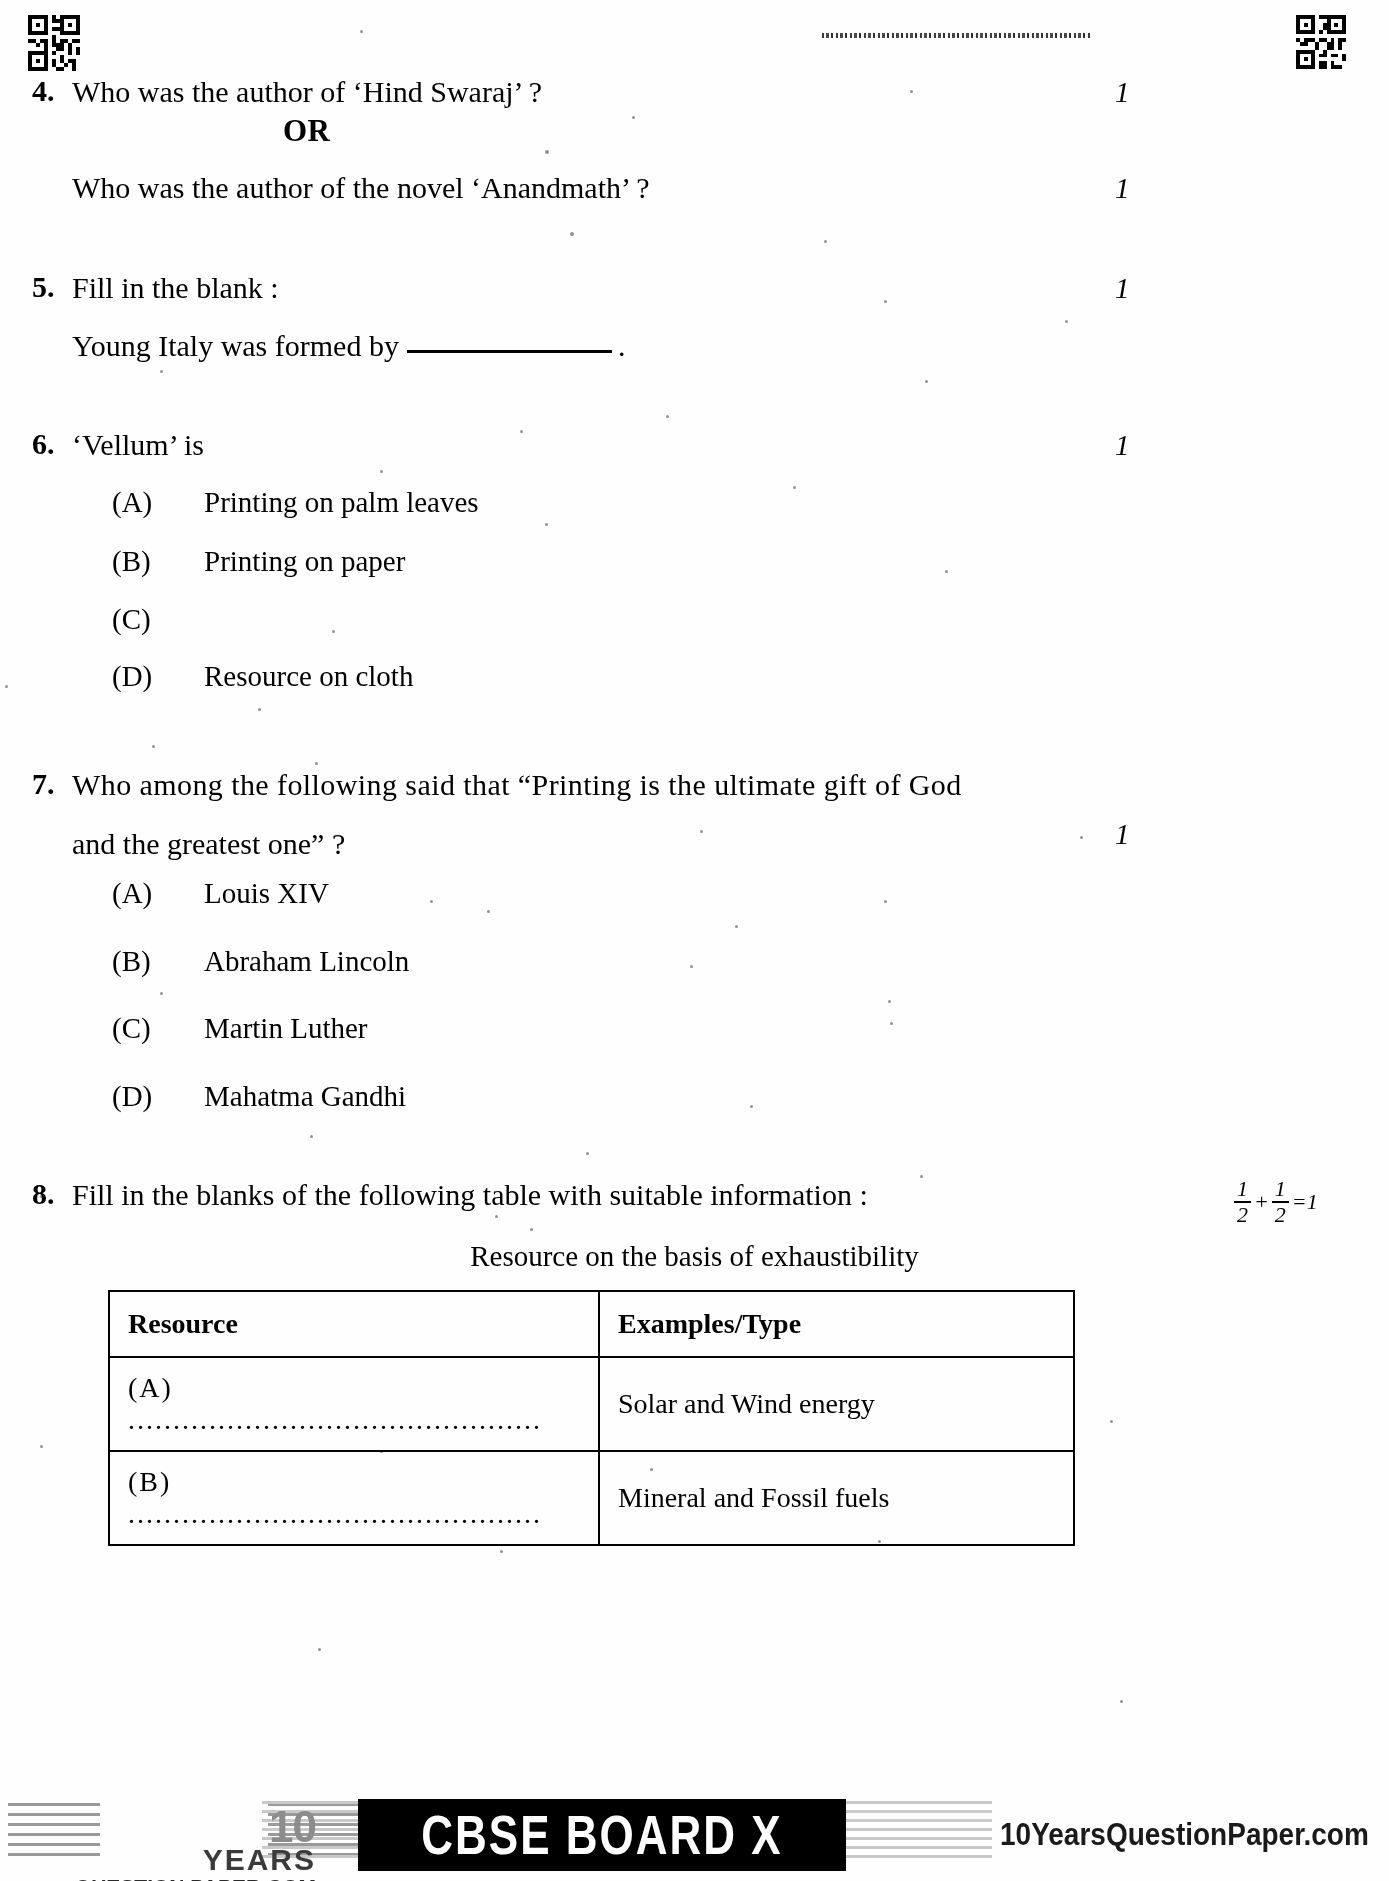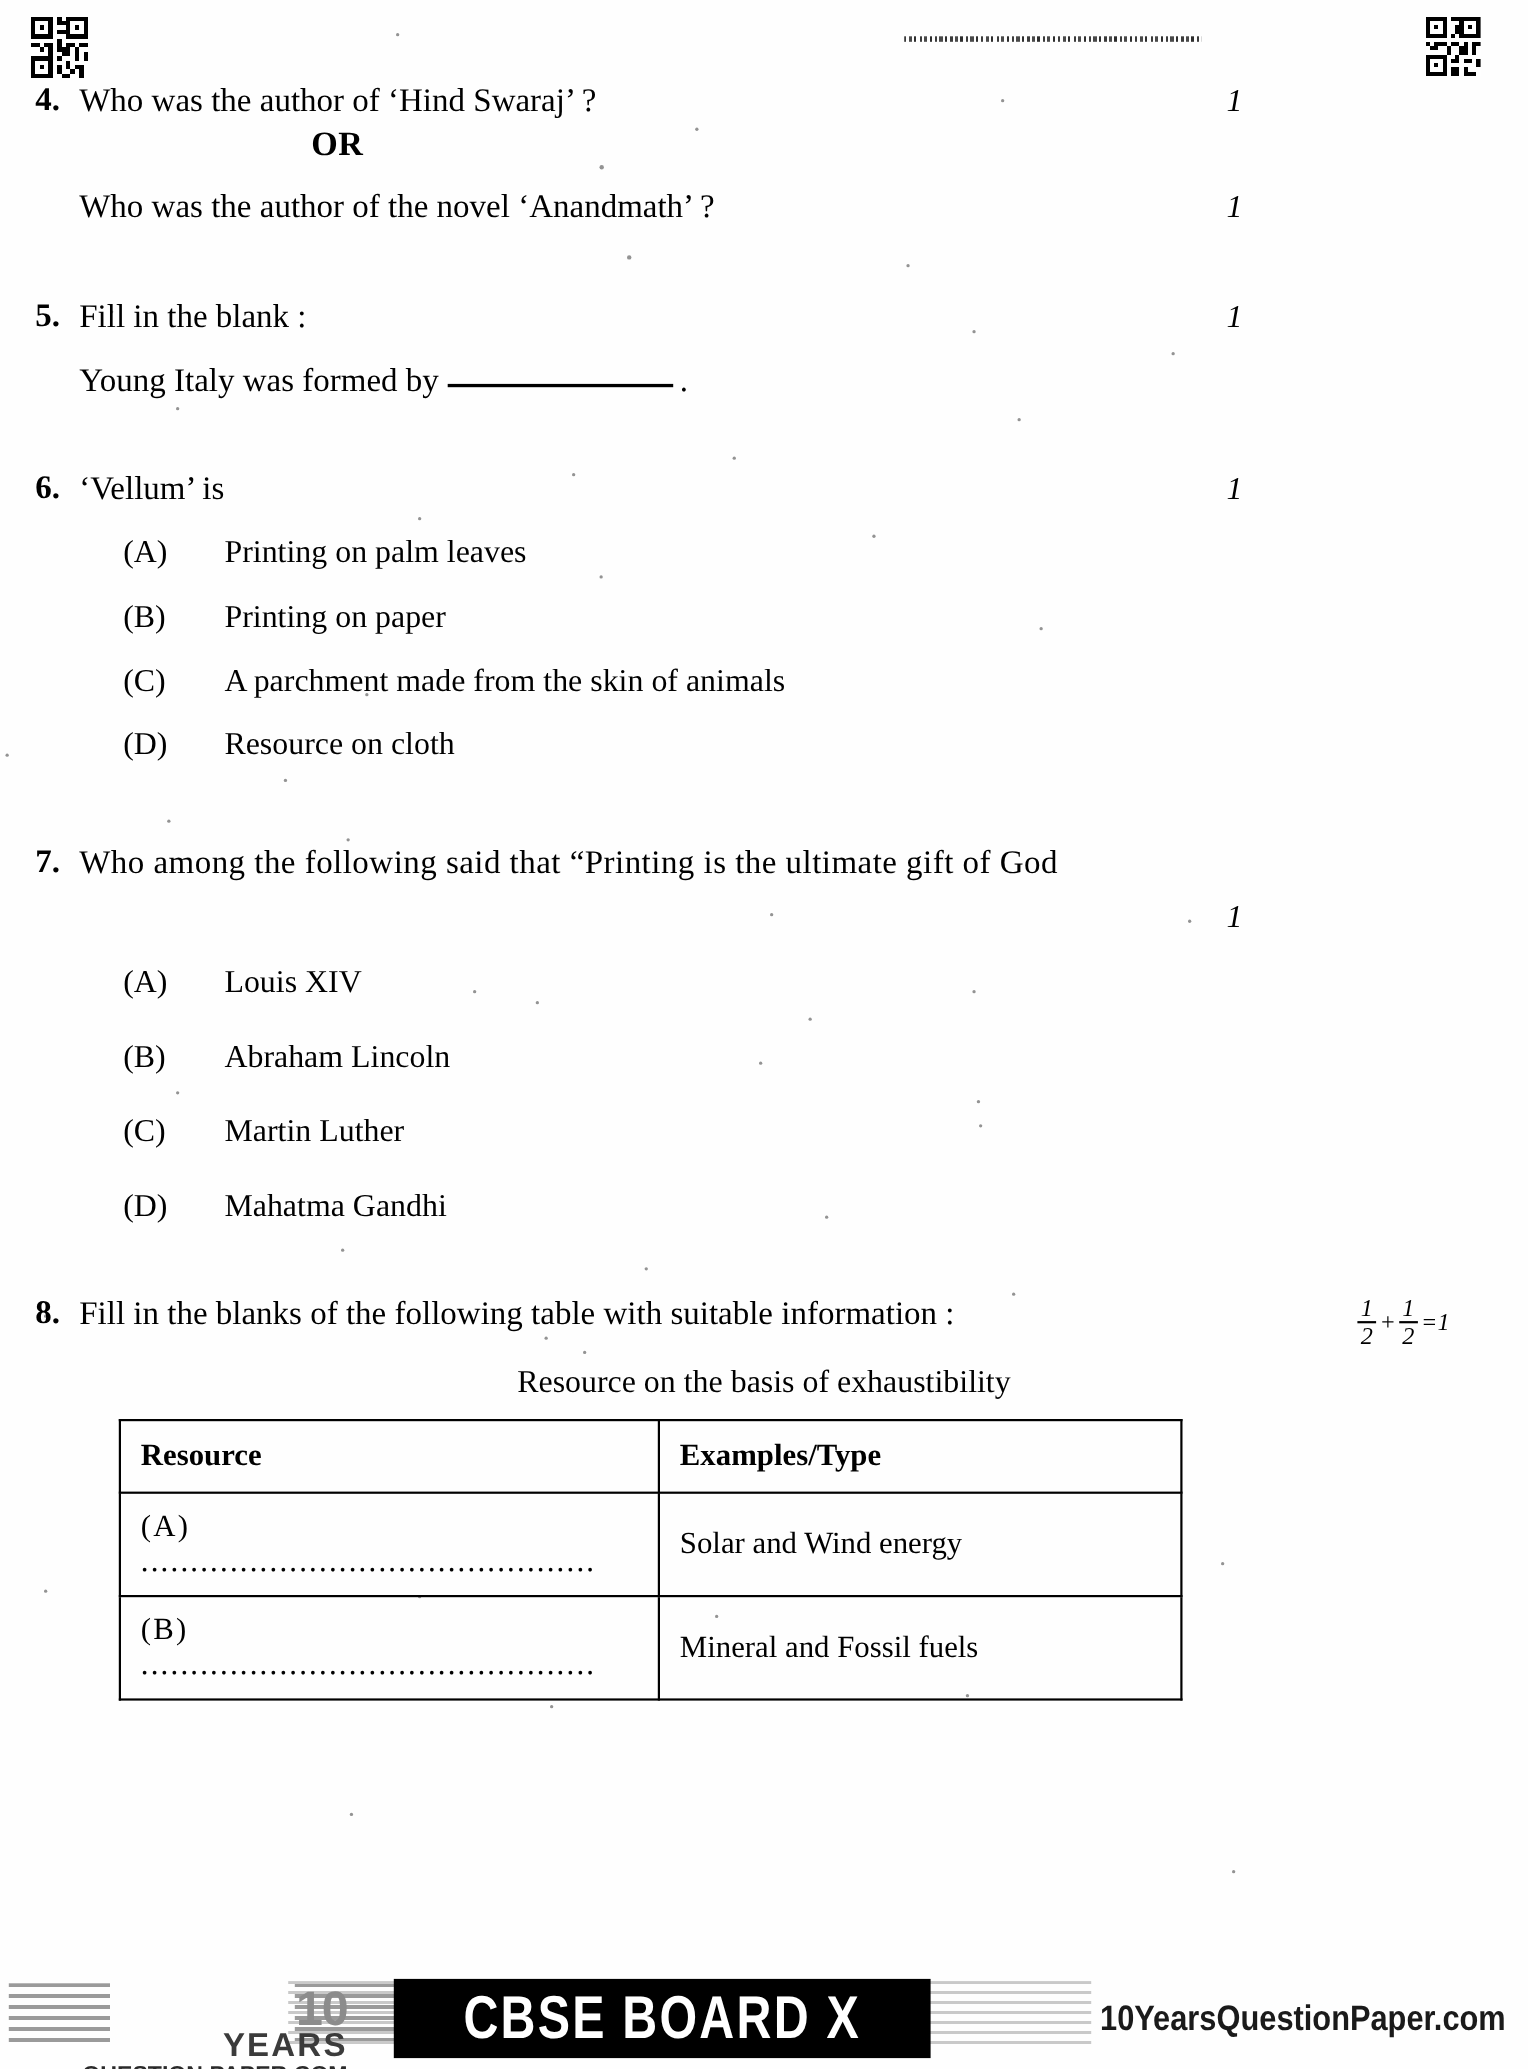--- a/index.html
+++ b/index.html
@@ -424,31 +424,31 @@
   <div class="opt" style="left:112px; top:486px;">
     <span class="opt-letter">(A)</span>
     <span class="opt-text">Printing on palm leaves</span>
   </div>
   <div class="opt" style="left:112px; top:545px;">
     <span class="opt-letter">(B)</span>
     <span class="opt-text">Printing on paper</span>
   </div>
   <div class="opt" style="left:112px; top:603px;">
     <span class="opt-letter">(C)</span>
-    <span class="opt-text">A parchment made from the skin of animals</span>
   </div>
   <div class="opt" style="left:112px; top:660px;">
     <span class="opt-letter">(D)</span>
     <span class="opt-text">Resource on cloth</span>
   </div>
 
   <div class="q" style="left:0; top:765px; width:1270px;">
     <div class="qnum">7.</div>
     <div class="qbody" style="width:1155px;">
       <div style="letter-spacing:.42px;">Who among the following said that “Printing is the ultimate gift of God</div>
+      <div style="margin-top:18px;">and the greatest one” ?</div>
     </div>
   </div>
   <div class="marks" style="left:1115px; top:818px;">1</div>
 
   <div class="opt" style="left:112px; top:877px;">
     <span class="opt-letter">(A)</span>
     <span class="opt-text">Louis XIV</span>
   </div>
   <div class="opt" style="left:112px; top:945px;">
     <span class="opt-letter">(B)</span>

